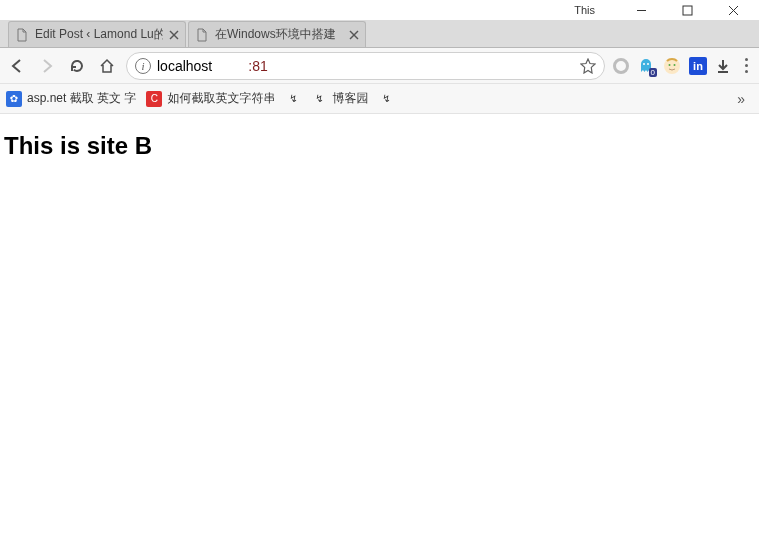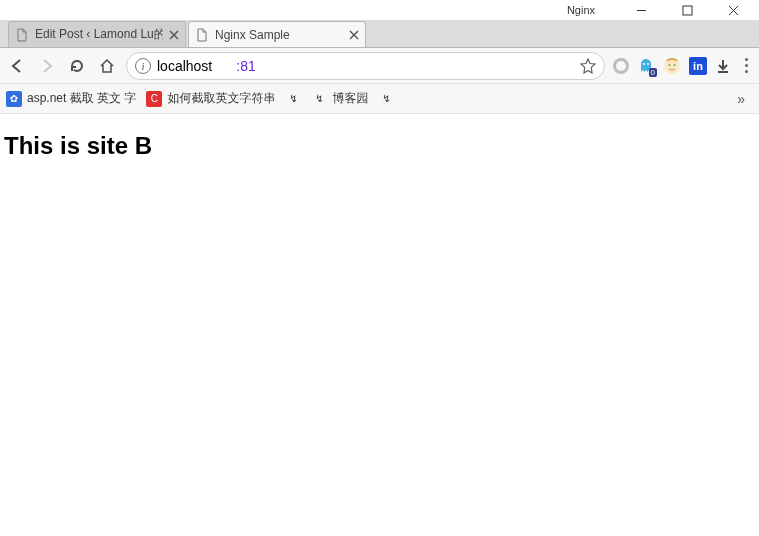--- a/index.html
+++ b/index.html
@@ -16,23 +16,23 @@
   .tab.active { background: #f7f7f7; }
   .tab .docicon { width: 14px; height: 14px; flex-shrink: 0; }
   .tab .title { white-space: nowrap; overflow: hidden; text-overflow: clip; flex: 1; }
   .tab .close { width: 10px; height: 10px; flex-shrink: 0; color: #666; }
 
   .toolbar { height: 36px; background: #f7f7f7; display: flex; align-items: center; padding: 0 6px; gap: 8px; border-bottom: 1px solid #e3e3e3; }
   .navbtn { width: 22px; height: 22px; display: flex; align-items: center; justify-content: center; color: #606060; }
   .navbtn.disabled { color: #bcbcbc; }
   .addressbar { flex: 1; height: 28px; border: 1px solid #d0d0d0; border-radius: 14px; background: #fff; display: flex; align-items: center; padding: 0 4px 0 8px; gap: 6px; }
   .infobtn { width: 16px; height: 16px; border: 1px solid #777; border-radius: 50%; display: flex; align-items: center; justify-content: center; font-family: Georgia, serif; font-style: italic; font-size: 11px; color: #555; }
-  .address { flex: 1; font-size: 14px; color: #222; display: flex; align-items: baseline; }
+  .address { flex: 1; font-size: 14px; color: #222; display: flex; align-items: baseline; gap: 12px; }
   .address .host { color: #000; }
-  .address .port { color: #6d28d9; padding-left: 24px; }
+  .address .port { color: #7f1d1d; padding-left: 24px; }
   .star { width: 16px; height: 16px; color: #606060; margin-right: 4px; }
   .circle-ext { width: 16px; height: 16px; border: 3px solid #bdbdbd; border-radius: 50%; }
   .ext-ico { width: 18px; height: 18px; display: flex; align-items: center; justify-content: center; }
   .linkedin { width: 18px; height: 18px; background: #1d4ed8; color: #fff; font-weight: bold; font-size: 11px; display: flex; align-items: center; justify-content: center; border-radius: 2px; }
   .dl { width: 16px; height: 16px; color: #4a4a4a; }
   .menu3 { width: 14px; display: flex; flex-direction: column; gap: 3px; align-items: center; }
   .menu3 span { width: 3px; height: 3px; background: #606060; border-radius: 50%; }
 
   .bookmarkbar { height: 30px; background: #f7f7f7; display: flex; align-items: center; padding: 0 6px; gap: 10px; border-bottom: 1px solid #e3e3e3; font-size: 12px; color: #333; }
   .bm { display: flex; align-items: center; gap: 5px; white-space: nowrap; max-width: 140px; overflow: hidden; }
@@ -43,21 +43,21 @@
   .content { padding: 18px 4px; }
   .content h1 { font-family: Verdana, Arial, sans-serif; font-size: 24px; font-weight: 700; color: #000; }
 
   .badge { position: absolute; font-size: 8px; background: #323c8c; color: #fff; border-radius: 2px; padding: 0 2px; bottom: -2px; right: -2px; }
   .ghost { position: relative; }
 </style>
 </head>
 <body>
 
 <div class="titlebar">
-  <span class="profile">Nginx</span>
+  <span class="profile">This</span>
   <div class="winbtn">
     <svg width="11" height="11" viewBox="0 0 11 11">
         <line x1="1" y1="5.5" x2="10" y2="5.5" stroke="#333" stroke-width="1"></line>
       </svg>
   </div>
   <div class="winbtn">
     <svg width="11" height="11" viewBox="0 0 11 11">
         <rect x="1" y="1" width="9" height="9" fill="none" stroke="#333" stroke-width="1"></rect>
       </svg>
   </div>
@@ -74,26 +74,26 @@
     <svg class="docicon" viewBox="0 0 14 14">
         <path d="M3 1h5l3 3v9H3z" fill="none" stroke="#777" stroke-width="1"></path>
         <path d="M8 1v3h3" fill="none" stroke="#777" stroke-width="1"></path>
       </svg>
     <span class="title">Edit Post ‹ Lamond Lu的</span>
     <svg class="close" viewBox="0 0 10 10">
         <line x1="1" y1="1" x2="9" y2="9" stroke="#555" stroke-width="1.5"></line>
         <line x1="9" y1="1" x2="1" y2="9" stroke="#555" stroke-width="1.5"></line>
       </svg>
   </div>
-  <div class="tab active">
+  <div class="tab inactive">
     <svg class="docicon" viewBox="0 0 14 14">
         <path d="M3 1h5l3 3v9H3z" fill="none" stroke="#777" stroke-width="1"></path>
         <path d="M8 1v3h3" fill="none" stroke="#777" stroke-width="1"></path>
       </svg>
-    <span class="title">Nginx Sample</span>
+    <span class="title">在Windows环境中搭建</span>
     <svg class="close" viewBox="0 0 10 10">
         <line x1="1" y1="1" x2="9" y2="9" stroke="#555" stroke-width="1.5"></line>
         <line x1="9" y1="1" x2="1" y2="9" stroke="#555" stroke-width="1.5"></line>
       </svg>
   </div>
 </div>
 
 <div class="toolbar">
   <div class="navbtn">
     <svg width="18" height="18" viewBox="0 0 18 18">

